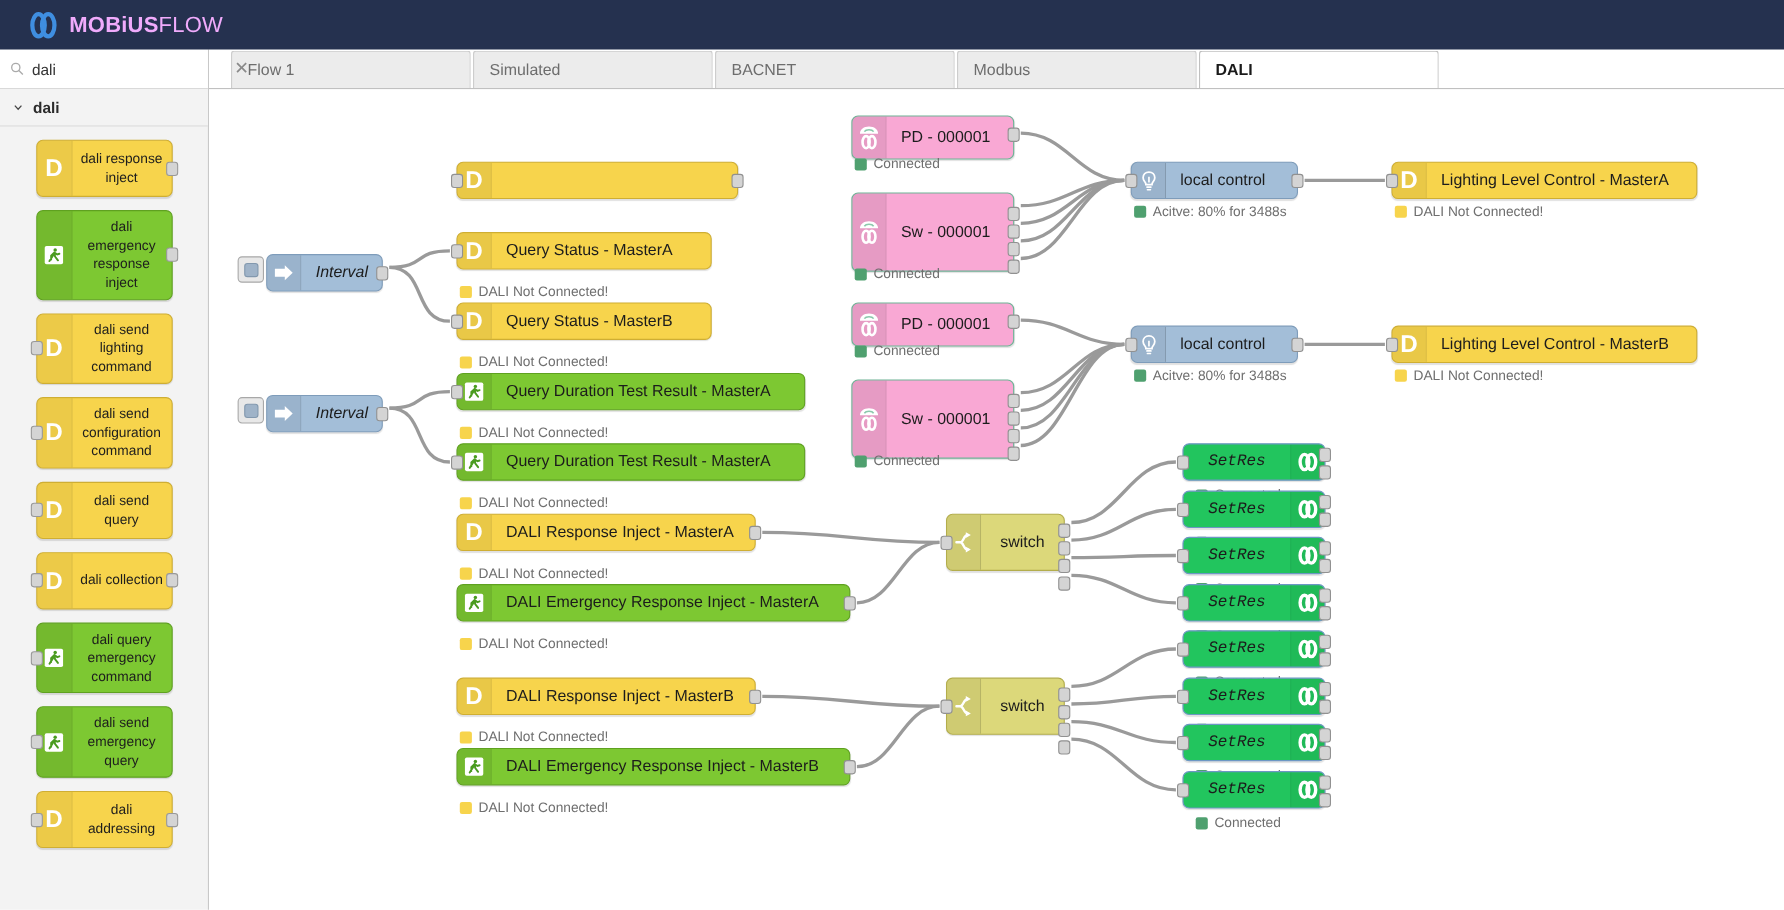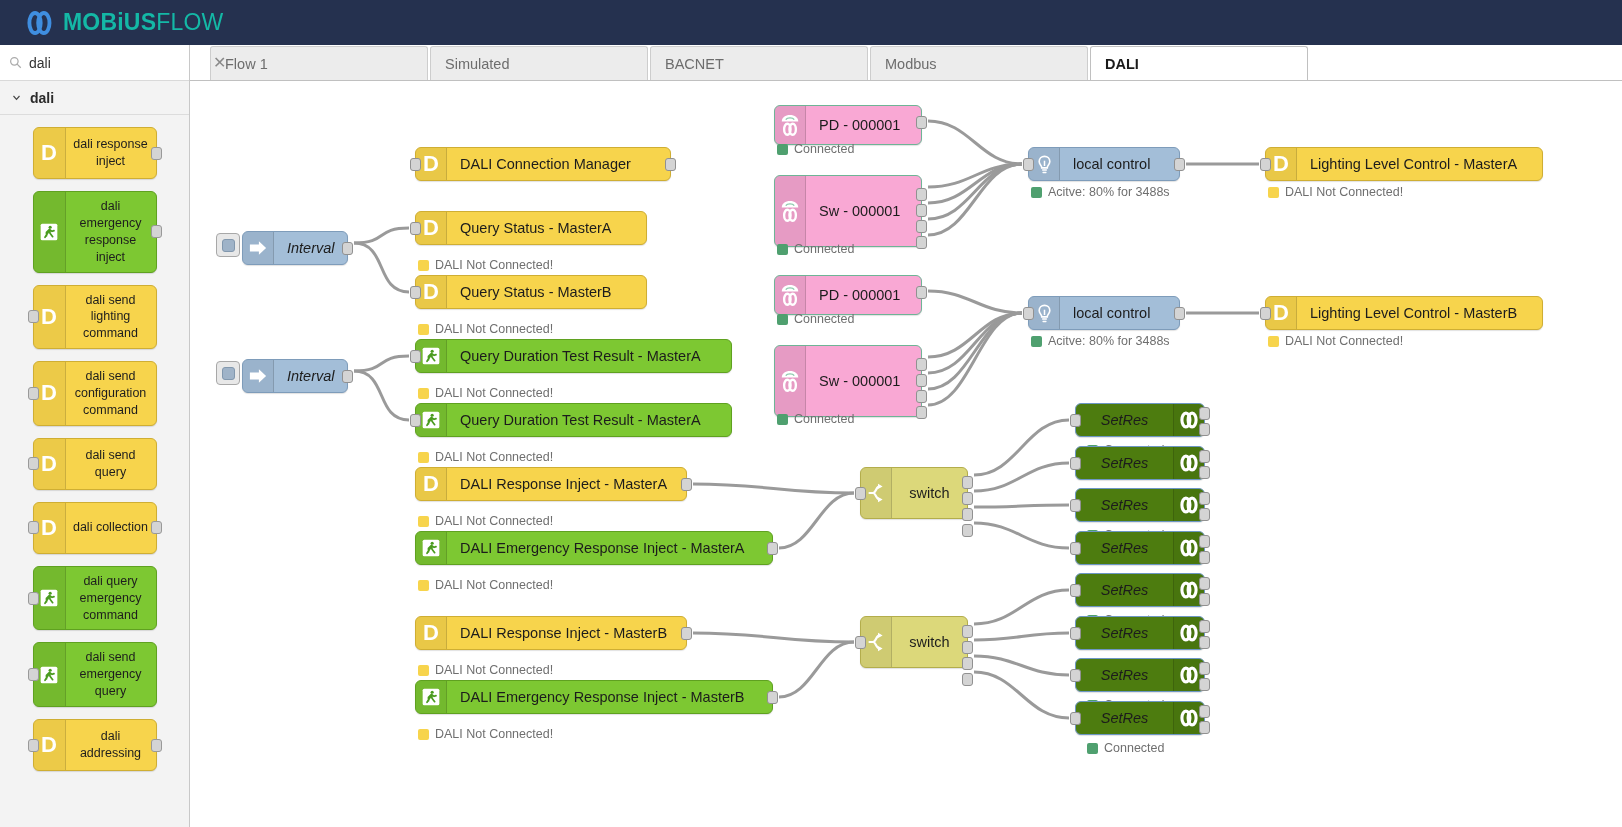--- a/index.html
+++ b/index.html
@@ -10,21 +10,21 @@
   }
 
   
   .topbar {
     height: 45px; background: #25314f;
     display: flex; align-items: center;
     position: relative; z-index: 40;
   }
   .brand { display: flex; align-items: center; padding-left: 24px; width: 236px; }
   .brand-mark { width: 30px; height: 30px; margin-right: 9px; flex: none; }
-  .brand-text { font-size: 23px; font-weight: 700; letter-spacing: .2px; color: #14b8a6; line-height: 1; }
+  .brand-text { font-size: 20px; font-weight: 700; letter-spacing: .2px; color: #f0abfc; line-height: 1; }
   .brand-text .thin { font-weight: 300; }
   .nav { display: flex; align-items: center; height: 45px; }
   .nav-item {
     height: 45px; display: flex; align-items: center; padding: 0 18px;
     color: #d2d7e4; font-size: 14.5px; cursor: pointer; white-space: nowrap;
   }
   .nav-item.active { color: #fff; background: #2f3d5e; }
 
   
   .sidebar {
@@ -114,21 +114,21 @@
     background: rgba(0,0,0,.055);
   }
   .node .nlbl {
     display: flex; align-items: center; padding: 0 13px;
     font-size: 14.5px; color: #1c1c1c; white-space: nowrap;
   }
   .node.yellow { background: #f7d44c; border-color: #cfae33; }
   .node.green  { background: #7dc832; border-color: #5fa120; }
   .node.teal   { background: #f9a8d4; border-color: #6eb496; }
   .node.blue   { background: #a3bed8; border-color: #7e9cba; }
-  .node.lblue  { background: #4d7c0f; border-color: #6d97c4; }
+  .node.lblue  { background: #22c55e; border-color: #6d97c4; font-family: Liberation Mono, monospace; }
   .node.olive  { background: #dcd87a; border-color: #b3ad4c; }
   .node.green .nico, .node.teal .nico { background: rgba(0,0,0,.075); }
   .node.blue .nico, .node.lblue .nico { background: rgba(0,0,0,.055); }
   .node.olive .nico { background: rgba(0,0,0,.06); }
 
   .node .nport {
     position: absolute; width: 11px; height: 13px;
     background: #d4d4d4; border: 1px solid #919191; border-radius: 3px;
   }
 
@@ -297,21 +297,20 @@
       <path d="M784,559 C826.75,559 836.25,552 879,552" fill="none" stroke="#9a9a9a" stroke-width="3"></path>
       <path d="M784,575 C826.75,575 836.25,594 879,594" fill="none" stroke="#9a9a9a" stroke-width="3"></path>
       <path d="M784,591 C826.75,591 836.25,637 879,637" fill="none" stroke="#9a9a9a" stroke-width="3"></path>
     </svg>
 <div class="node yellow" style="left: 225px; top: 66px; width: 256px;">
       <span class="nport" style="left:-6px;top:50%;margin-top:-6.5px"></span>
       <span class="nport" style="right:-6px;top:10px"></span>
       <span class="nico">
         <span class="d-glyph">D</span>
       </span>
-      <span class="nlbl" style="">DALI Connection Manager</span>
     </div>
     <div class="intervalwrap" style="left: 26px; top: 152px;">
       <span class="tbtn">
         <i></i>
       </span>
     </div>
     <div class="node blue" style="left: 52px; top: 150px; width: 106px;">
       <span class="nport" style="right:-6px;top:10px"></span>
       <span class="nico">
         <svg width="20" height="18" viewBox="0 0 22 20">

